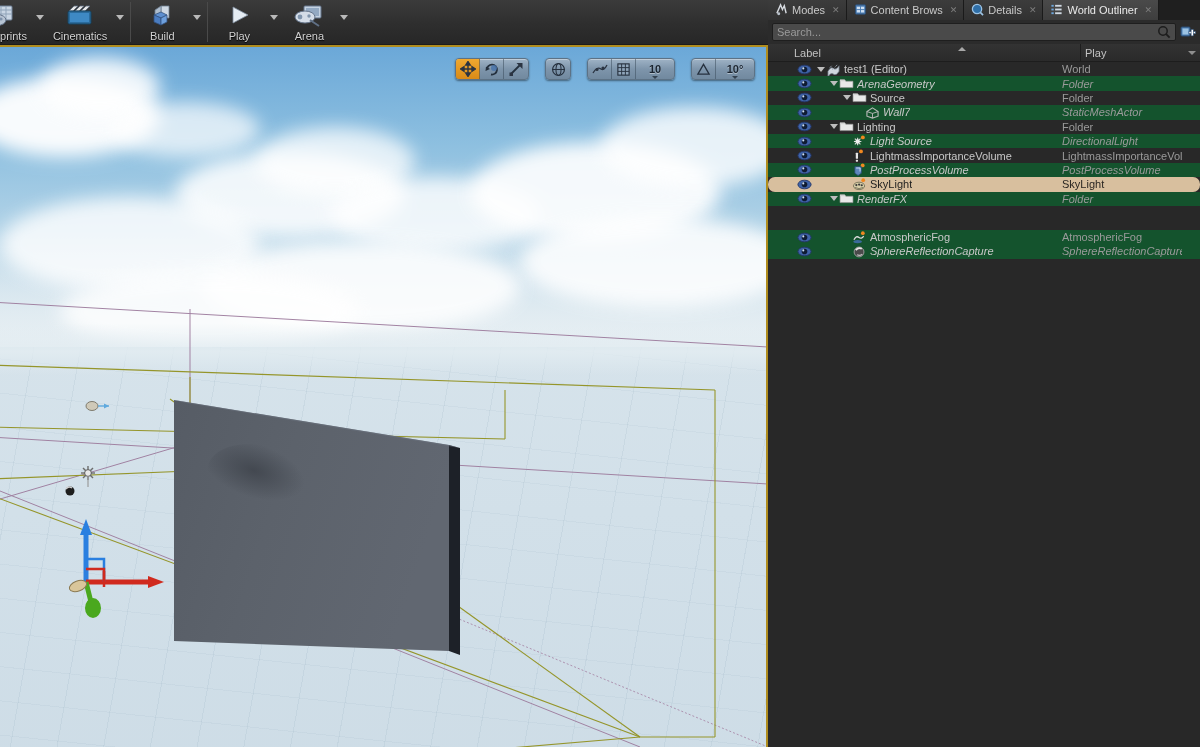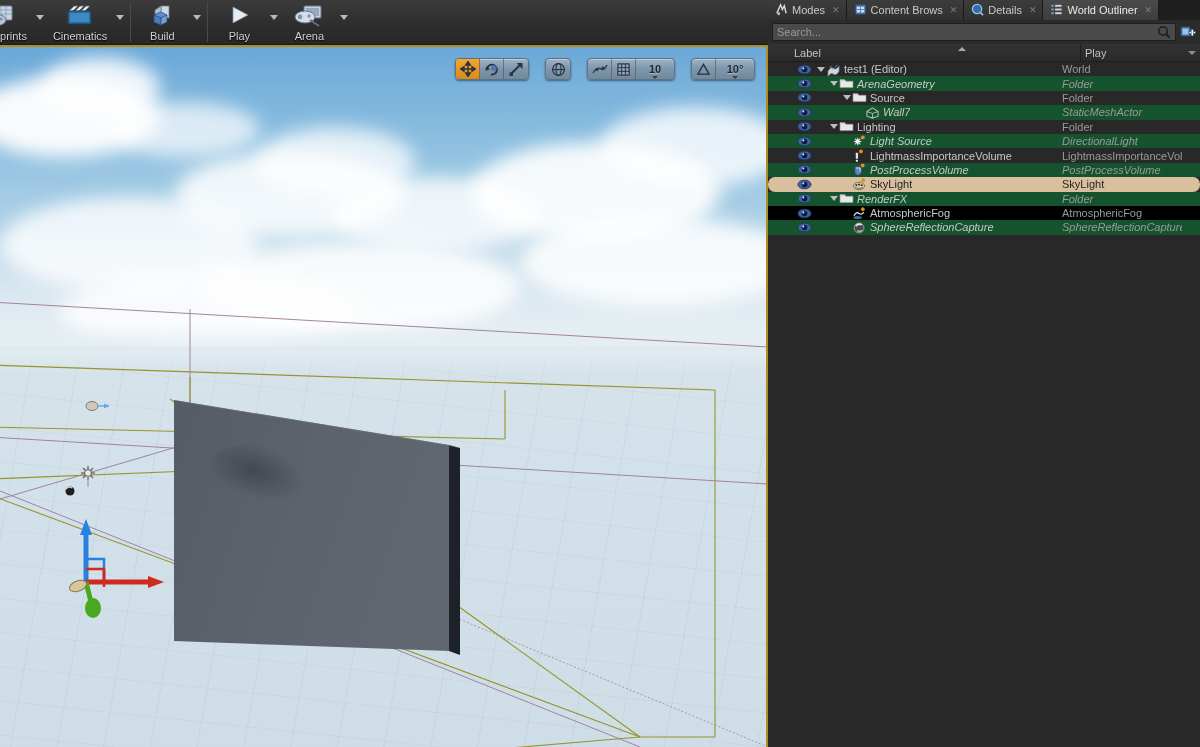--- a/index.html
+++ b/index.html
@@ -185,21 +185,21 @@
   }
 
   #tree { position: absolute; left: 0; top: 62px; width: 432px; bottom: 0; }
   .row {
     position: relative; height: 14.4px; display: flex; align-items: center;
     font-size: 11px; color: #c8c8c8; cursor: pointer; padding-left: 24px;
   }
   .row.zebra { background: #14532d; font-style: italic; }
   .row.selected { background: #d8bf9e; color: #1d1d1d; border-radius: 7px; }
   .row.selected .type { color: #2a2622; }
-  .row.hovered { background: #000000; }
+  .row.hovered { background: #14532d; margin-top: 24px; }
   .eye { width: 24px; display: flex; align-items: center; justify-content: center; flex: none; }
   .twisty {
     width: 9px; height: 9px; flex: none; display: flex;
     align-items: center; justify-content: center; margin-right: 1px;
   }
   .twisty i {
     width: 0; height: 0; border-left: 4px solid transparent;
     border-right: 4px solid transparent; border-top: 5px solid #bdbdbd;
   }
   .ricon { width: 15px; height: 13px; flex: none; position: relative; margin-right: 3px; }

